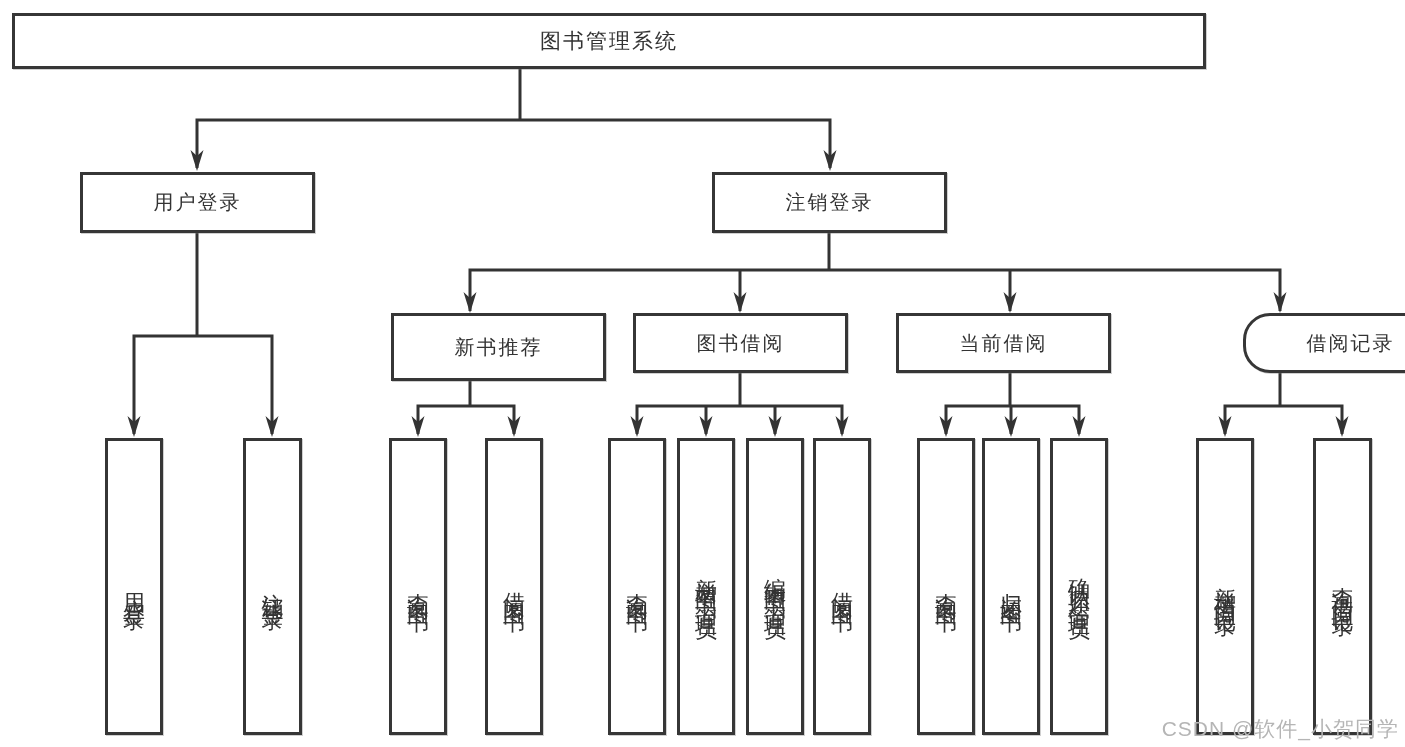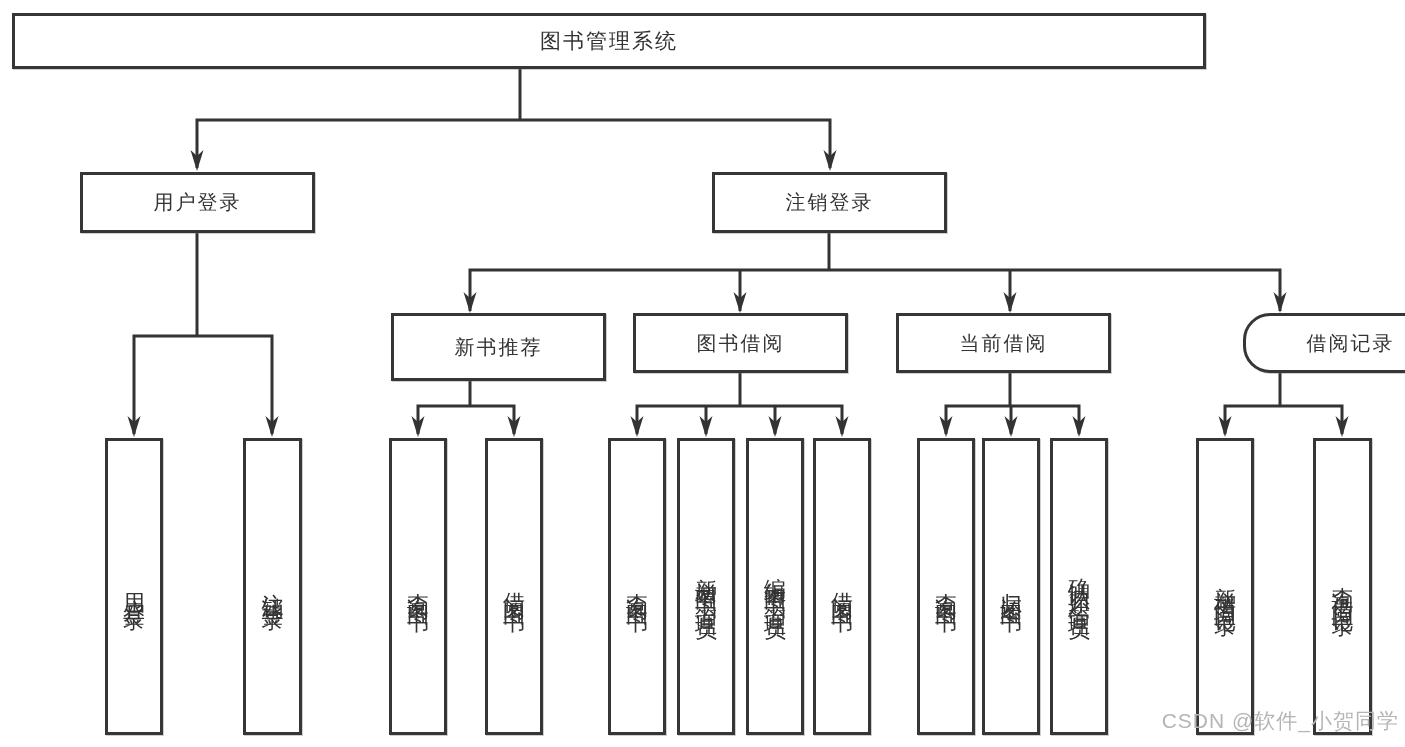--- a/index.html
+++ b/index.html
@@ -38,21 +38,21 @@
   .v-label {
     writing-mode: vertical-rl;
     text-orientation: mixed;
     font-size: 22px;
     letter-spacing: 6px;
     line-height: 1;
   }
   #watermark {
     position: absolute;
     right: 6px;
-    bottom: 12px;
+    bottom: 4px;
     z-index: 3;
     color: #b5b5b5;
     font-size: 21px;
     letter-spacing: 1px;
     white-space: nowrap;
     text-align: center;
   }
 </style>
 </head>
 <body>

